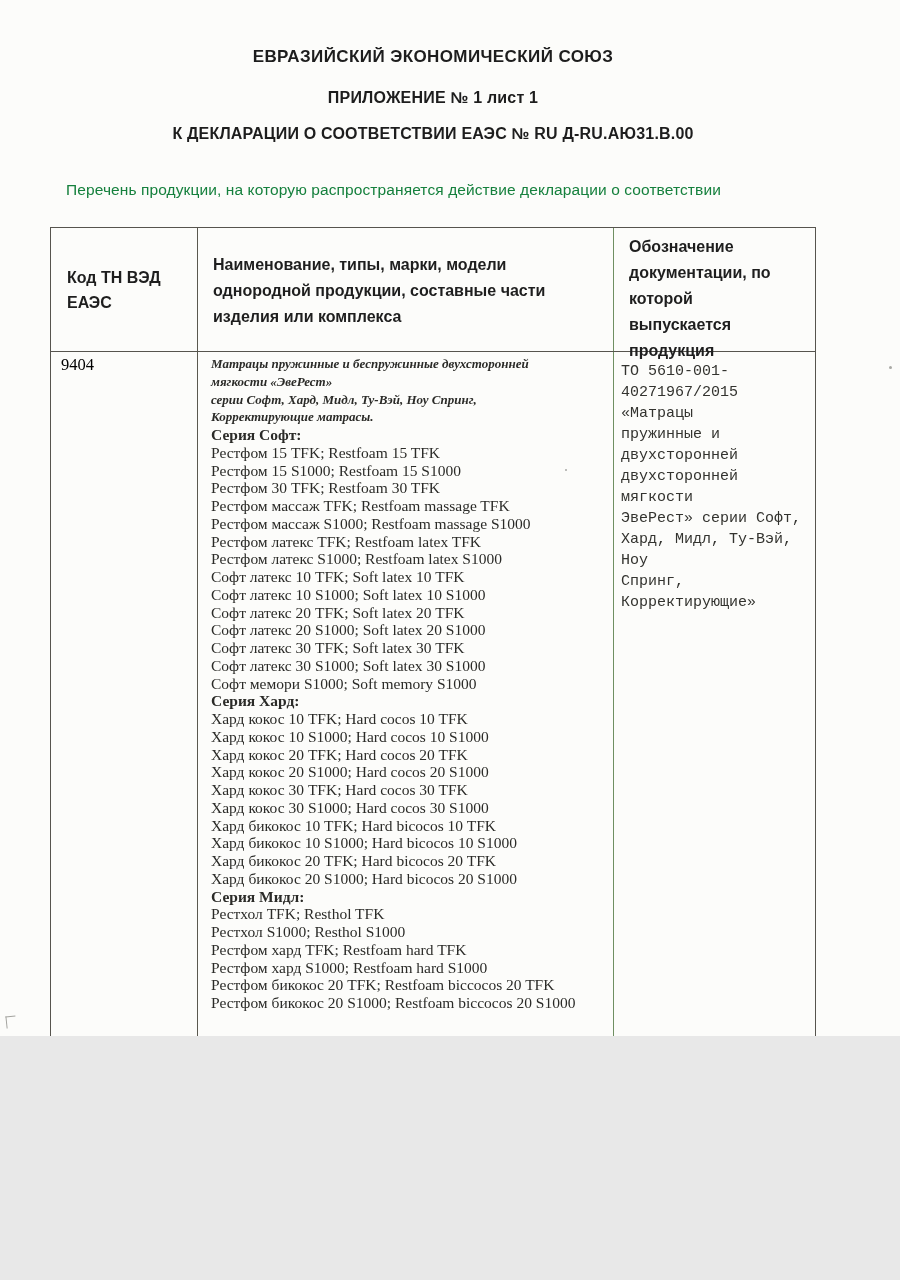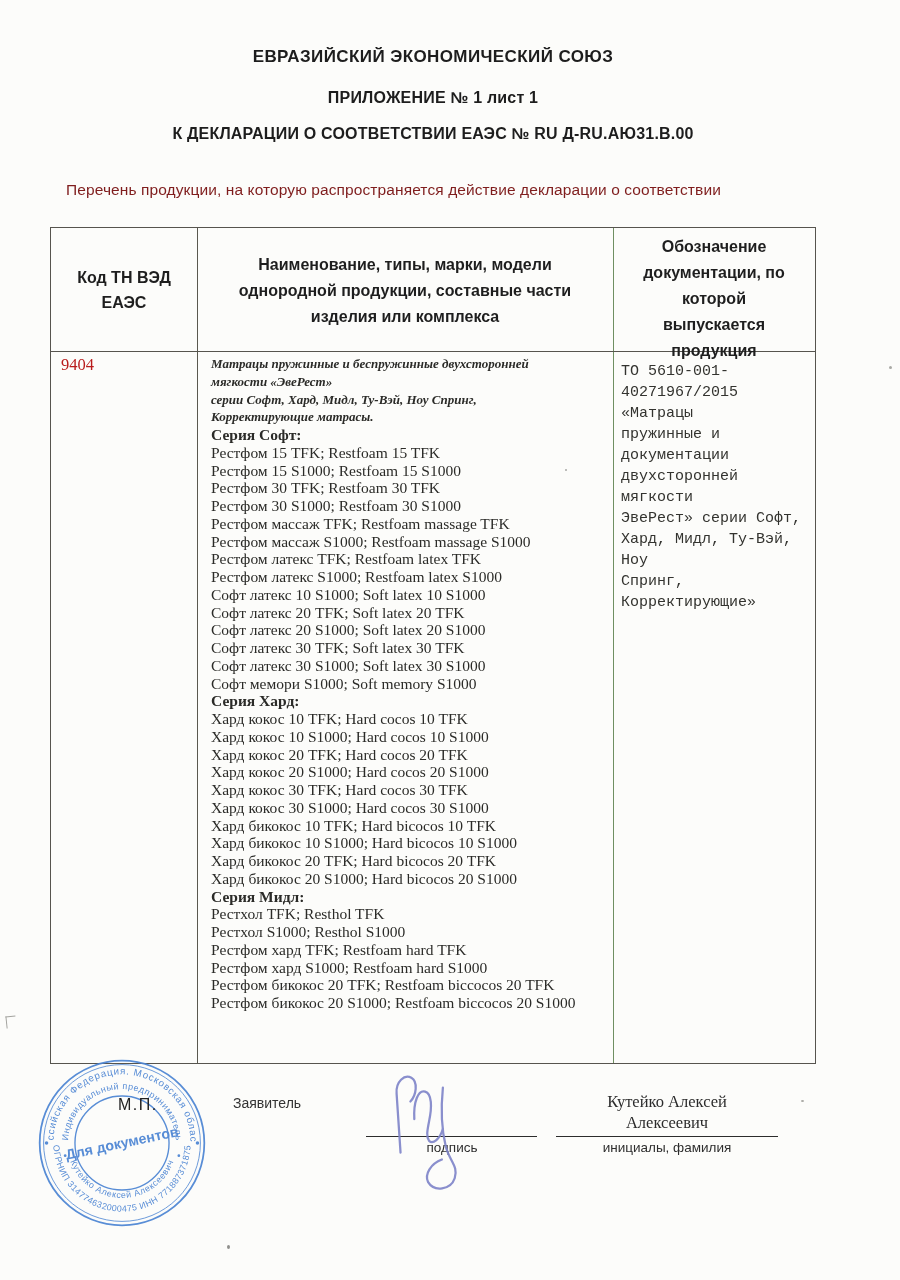--- a/index.html
+++ b/index.html
@@ -1,34 +1,34 @@
 <!DOCTYPE html>
 <html style="--stamp-color: #4b84d3; --sig-color: #7e84c9;"><head>
 <meta charset="utf-8">
 <style>
   html,body{margin:0;padding:0;background:#e8e8e8;}
-  .page{position:relative;width:900px;height:1280px;background:#fcfcfa;overflow:hidden;
+  .page{position:relative;width:900px;height:1036px;background:#fcfcfa;overflow:hidden;
         font-family:"Liberation Sans",sans-serif;color:#222;margin:0 auto;}
   
   .hdr{position:absolute;left:50px;width:766px;text-align:center;font-weight:bold;color:#1d1d1d;}
   .h1{top:47px;font-size:17px;letter-spacing:.4px;}
   .h2{top:89px;font-size:16px;letter-spacing:.2px;}
   .h3{top:125px;font-size:16px;letter-spacing:.2px;}
-  .subtitle{position:absolute;left:66px;top:181px;font-size:15.5px;color:#7f1d1d;letter-spacing:.1px;}
+  .subtitle{position:absolute;left:66px;top:181px;font-size:15.5px;color:#15803d;letter-spacing:.1px;}
   
   .tbl{position:absolute;left:50px;top:227px;width:764px;height:835px;border:1.4px solid #56544e;}
   .vline{position:absolute;top:0;bottom:0;width:1.2px;background:#5a584f;}
   .v1{left:146px;}
   .v2{left:562px;background:#6f8f62;}
   .hline{position:absolute;left:0;right:0;top:123px;height:1.2px;background:#56544e;}
-  .th{position:absolute;text-align:center;font-weight:bold;font-size:16px;color:#1e1e1e;}
+  .th{position:absolute;font-weight:bold;font-size:16px;color:#1e1e1e;padding-left:16px;}
   .th1{left:0;width:146px;top:37px;line-height:25px;}
   .th2{left:146px;width:416px;top:24px;line-height:26px;}
   .th3{left:562px;width:202px;top:6px;line-height:26px;}
-  .code{position:absolute;left:10px;top:127px;font-family:"Liberation Serif",serif;font-size:16.5px;color:#b91c1c;}
+  .code{position:absolute;left:10px;top:127px;font-family:"Liberation Serif",serif;font-size:16.5px;color:#000000;}
   .products{position:absolute;left:160px;top:127px;width:400px;
             font-family:"Liberation Serif",serif;font-size:15.5px;line-height:17.75px;color:#2b2b28;}
   .products .ln-bi{font-weight:bold;font-style:italic;font-size:13px;}
   .products .ln-b{font-weight:bold;}
   .doc{position:absolute;left:570px;top:133px;width:192px;
        font-family:Liberation Mono, monospace;font-size:15px;line-height:21px;color:#33332f;}
   
   .mp{position:absolute;left:118px;top:1096px;font-size:16px;letter-spacing:1.5px;color:#222;z-index:5;}
   .applicant{position:absolute;left:233px;top:1095px;font-size:14px;color:#333;}
   .sig-line{position:absolute;left:366px;top:1136px;width:171px;border-top:1.7px solid #2c2c2c;}
@@ -85,25 +85,25 @@
     <div class="code">9404</div>
     <div class="products">
         <div class="ln-bi">Матрацы пружинные  и  беспружинные двухсторонней</div>
         <div class="ln-bi">мягкости «ЭвеРест»</div>
         <div class="ln-bi">серии Софт, Хард, Мидл, Ту-Вэй, Ноу Спринг,</div>
         <div class="ln-bi">Корректирующие матрасы.</div>
         <div class="ln-b">Серия Софт:</div>
         <div>Рестфом 15 TFK; Restfoam 15 TFK</div>
         <div>Рестфом 15 S1000; Restfoam 15 S1000</div>
         <div>Рестфом 30 TFK; Restfoam 30 TFK</div>
-        <div>Рестфом 30 S1000; Restfoam 30 S1000</div>
         <div>Рестфом массаж TFK; Restfoam massage TFK</div>
         <div>Рестфом массаж S1000; Restfoam massage S1000</div>
         <div>Рестфом  латекс TFK; Restfoam latex TFK</div>
         <div>Рестфом  латекс S1000; Restfoam latex S1000</div>
+        <div>Софт латекс 10 TFK; Soft latex 10 TFK</div>
         <div>Софт латекс 10 S1000; Soft latex 10 S1000</div>
         <div>Софт латекс 20 TFK; Soft latex 20 TFK</div>
         <div>Софт латекс 20 S1000; Soft latex 20 S1000</div>
         <div>Софт латекс 30 TFK; Soft latex 30 TFK</div>
         <div>Софт латекс 30 S1000; Soft latex 30 S1000</div>
         <div>Софт мемори S1000; Soft memory S1000</div>
         <div class="ln-b">Серия Хард:</div>
         <div>Хард кокос 10 TFK; Hard cocos 10 TFK</div>
         <div>Хард кокос 10 S1000; Hard cocos 10 S1000</div>
         <div>Хард кокос 20 TFK; Hard cocos 20 TFK</div>
@@ -119,21 +119,21 @@
         <div>Рестхол S1000; Resthol S1000</div>
         <div>Рестфом хард TFK; Restfoam hard TFK</div>
         <div>Рестфом хард S1000; Restfoam hard S1000</div>
         <div>Рестфом бикокос 20 TFK; Restfoam biccocos 20 TFK</div>
         <div>Рестфом бикокос 20 S1000; Restfoam biccocos 20 S1000</div>
       </div>
     <div class="doc">
         <div>ТО 5610-001-</div>
         <div>40271967/2015 «Матрацы</div>
         <div>пружинные и</div>
-        <div>документации</div>
+        <div>двухсторонней</div>
         <div>двухсторонней мягкости</div>
         <div>ЭвеРест» серии Софт,</div>
         <div>Хард, Мидл, Ту-Вэй, Ноу</div>
         <div>Спринг, Корректирующие»</div>
       </div>
   </div>
 
   <div class="mp">М.П.</div>
   <div class="applicant">Заявитель</div>
 

